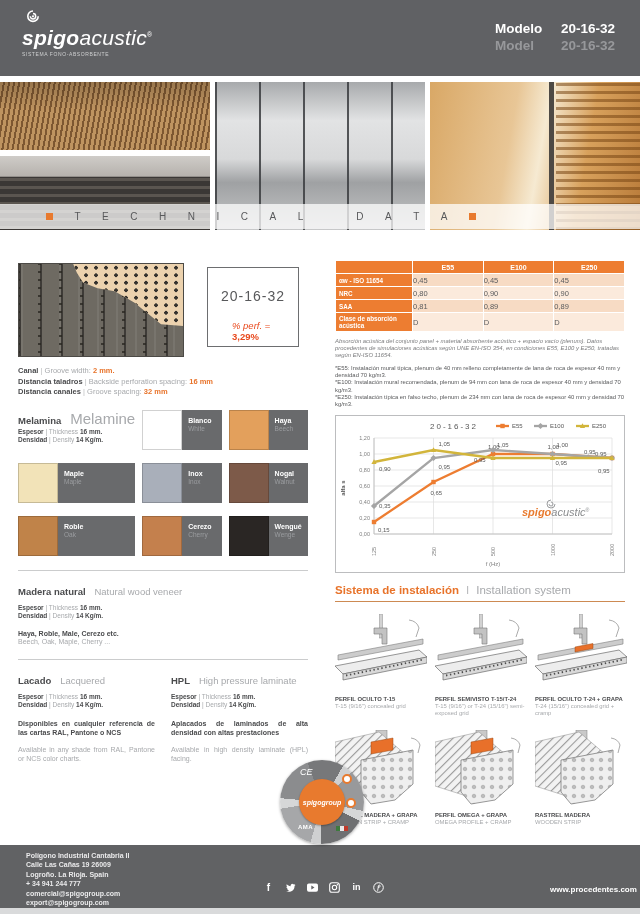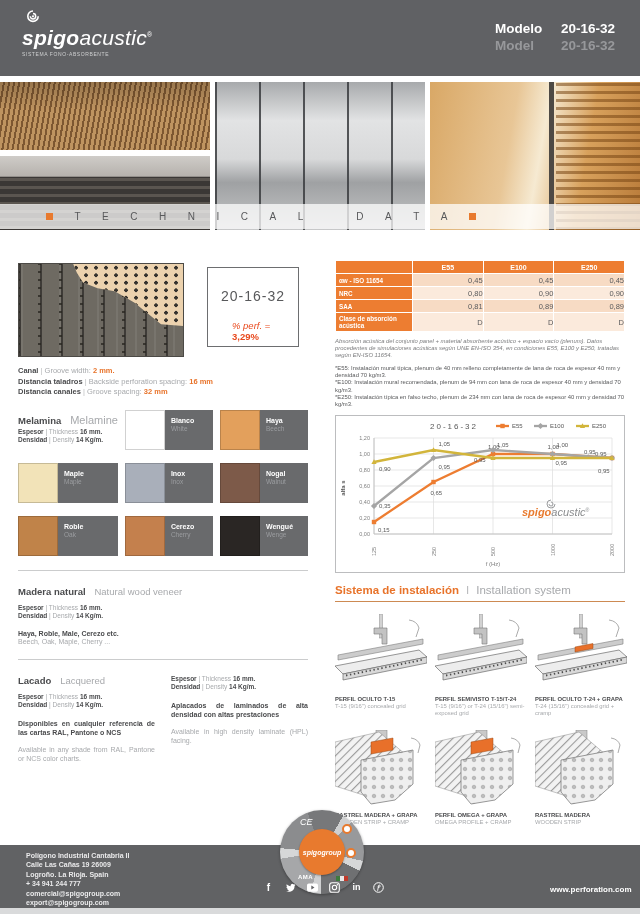--- a/index.html
+++ b/index.html
@@ -80,21 +80,21 @@
   .spec-line { font-size:7.5px; line-height:10.5px; }
   .sp-es { font-weight:bold; color:#4a4b4d; }
   .sp-sep { color:#b9babc; }
   .sp-en { color:#a7a9ac; }
   .sp-val { color:#e8732a; font-weight:bold; }
 
   
   .acabados-title { margin-top:17px; }
   .swatch-grid { display:grid; grid-template-columns:repeat(3,1fr); gap:13px 7px; margin-top:12px; }
   .fin-info .t-es { font-size:9.5px; font-weight:bold; color:#4a4b4d; }
-  .fin-info .t-en { font-size:11px; color:#a7a9ac;margin-top:20px; }
+  .fin-info .t-en { font-size:15px; color:#a7a9ac;margin-top:20px; }
   .fin-line { font-size:6.5px; line-height:8.5px; color:#4a4b4d; }
   .fin-line .lt { color:#a7a9ac; font-weight:normal; }
   .fin-line b { font-weight:bold; }
   .fin-info .fin-line:first-of-type { margin-top:6px; }
   .swatch { display:flex; height:40px; }
   .chip { width:40px; height:40px; border:1px solid rgba(0,0,0,.18); flex:none; }
   .chip-label { flex:1; background:#696a6c; padding:7px 0 0 6px; }
   .chip-es { font-size:7px; font-weight:bold; color:#fff; }
   .chip-en { font-size:6.5px; color:#9b9da0; margin-top:1px; }
 
@@ -109,21 +109,21 @@
   .two-col > div { flex:1; }
   .para-es { font-size:7px; font-weight:bold; color:#4a4b4d; margin-top:9px; line-height:9px; text-align:justify; }
   .para-en { font-size:7px; color:#a7a9ac; margin-top:8px; line-height:9px; text-align:justify; }
 
   
   .abs-table { width:290px; border-collapse:separate; border-spacing:1px; margin-top:8px; table-layout:fixed; }
   .abs-table th, .abs-table td { padding:0; }
   .abs-table thead th { background:#ED7D31; color:#fff; font-size:7px; font-weight:bold; height:12px; text-align:center; }
   .abs-table thead th.corner { background:#ED7D31; }
   .abs-table .rowlab { background:#ED7D31; color:#fff; font-size:6.3px; font-weight:bold; text-align:left; padding:2px 3px; line-height:7px; }
-  .abs-table td.val { font-size:7.5px; color:#5a5b5d; text-align:right; height:12px; }
+  .abs-table td.val { font-size:7.5px; color:#5a5b5d; text-align:left; height:12px; }
   .abs-table tr.odd td.val { background:#F7DBC4; }
   .abs-table tr.even td.val { background:#FBEADC; }
 
   .abs-note { margin-top:6px; font-size:5.9px; font-style:italic; color:#7b7c7e; line-height:7px; }
   .footnotes { margin-top:6px; }
   .footnote { font-size:5.9px; color:#58595b; line-height:7.2px; }
 
   
   .chart-box { margin-top:7px; border:1px solid #bcbdbf; width:290px; height:158px; background:#fff; }
 
@@ -138,21 +138,21 @@
   .ftr { position:absolute; left:0; top:845px; width:640px; height:63px; background:#616264; }
   .ftr-strip { position:absolute; left:0; top:908px; width:640px; height:6px; background:#d9dadb; }
   .address { position:absolute; left:26px; top:851px; }
   .addr-line { font-size:7px; font-weight:bold; color:#eaeaeb; line-height:9.4px; }
   .social { position:absolute; left:263px; top:882px; display:flex; gap:11px; align-items:center; }
   .si { width:11px; height:11px; display:flex; align-items:center; justify-content:center; }
   .si-txt { color:#fff; font-weight:bold; font-size:10px; line-height:11px; }
   .website { position:absolute; left:550px; top:885px; font-size:8px; font-weight:bold; color:#fff; }
 
   
-  .badges { position:absolute; left:280px; top:810px; width:84px; height:84px; }
+  .badges { position:absolute; left:280px; top:760px; width:84px; height:84px; }
   .badge-ring { position:absolute; inset:0; border-radius:50%;
       background:conic-gradient(from -20deg, #77787a 0 14%, #cfd0d1 14% 18%, #98999b 18% 34%,
       #d6d7d8 34% 38%, #6f7072 38% 56%, #cfd0d1 56% 60%, #a6a7a9 60% 78%, #d6d7d8 78% 82%, #8b8c8e 82% 100%);
       box-shadow:0 1px 3px rgba(0,0,0,.35); }
   .badge-center { position:absolute; left:19px; top:19px; width:46px; height:46px; border-radius:50%;
       background:#e87a2e; color:#fff; font-size:7px; font-weight:bold; font-style:italic;
       display:flex; align-items:center; justify-content:center; box-shadow:0 1px 2px rgba(0,0,0,.3); }
   .badge-ce { position:absolute; left:20px; top:7px; color:#fff; font-size:9px; font-style:italic; }
   .badge-ama { position:absolute; left:18px; top:64px; color:#fff; font-size:6px; font-weight:bold; letter-spacing:.5px; }
   .badge-dot { position:absolute; width:10px; height:10px; border-radius:50%; background:#fff; border:2.5px solid #e87a2e; }
@@ -320,20 +320,21 @@
 
     <div class="two-col">
       <div>
         <div><span style="font-size:9.5px;font-weight:bold;color:#4a4b4d">Lacado</span>&nbsp;&nbsp;<span style="font-size:9.5px;color:#a7a9ac">Lacquered</span></div>
         <div class="fin-line" style="margin-top:5px"><b>Espesor</b><span class="lt"> | </span><span class="lt">Thickness</span>&nbsp;<b>16 mm.</b></div>
         <div class="fin-line"><b>Densidad</b><span class="lt"> | </span><span class="lt">Density</span>&nbsp;<b>14 Kg/m.</b></div>
         <div class="para-es">Disponibles en cualquier referencia de las cartas RAL, Pantone o NCS</div>
         <div class="para-en">Available in any shade from RAL, Pantone or NCS color charts.</div>
       </div>
       <div>
+        <div><span style="font-size:9.5px;font-weight:bold;color:#4a4b4d">HPL</span>&nbsp;&nbsp;<span style="font-size:9.5px;color:#a7a9ac">High pressure laminate</span></div>
         <div class="fin-line" style="margin-top:5px"><b>Espesor</b><span class="lt"> | </span><span class="lt">Thickness</span>&nbsp;<b>16 mm.</b></div>
         <div class="fin-line"><b>Densidad</b><span class="lt"> | </span><span class="lt">Density</span>&nbsp;<b>14 Kg/m.</b></div>
         <div class="para-es">Aplacados de laminados de alta densidad con altas prestaciones</div>
         <div class="para-en">Available in high density laminate (HPL) facing.</div>
       </div>
     </div>
   </div>
 
   <div class="col col-right">
 
@@ -603,14 +604,14 @@
         <span class="si-txt" style="font-size:9px">in</span>
       </span>
     <span class="si">
       <svg width="11" height="11" viewBox="0 0 11 11">
           <circle cx="5.5" cy="5.5" r="4.8" fill="none" stroke="#fff" stroke-width="1"></circle>
           <path d="M4.6 8.8 L5.6 3.4 C5.7 2.9 6.4 2.8 6.8 3.2 C7.4 3.8 7 5.2 6 5.4 C5.4 5.5 5 5.3 4.8 4.9" fill="none" stroke="#fff" stroke-width="0.9"></path>
         </svg>
     </span>
   </div>
 
-  <a class="website">www.perforation.com</a>
+  <a class="website">www.procedentes.com</a>
 </div>
 
 </body></html>

